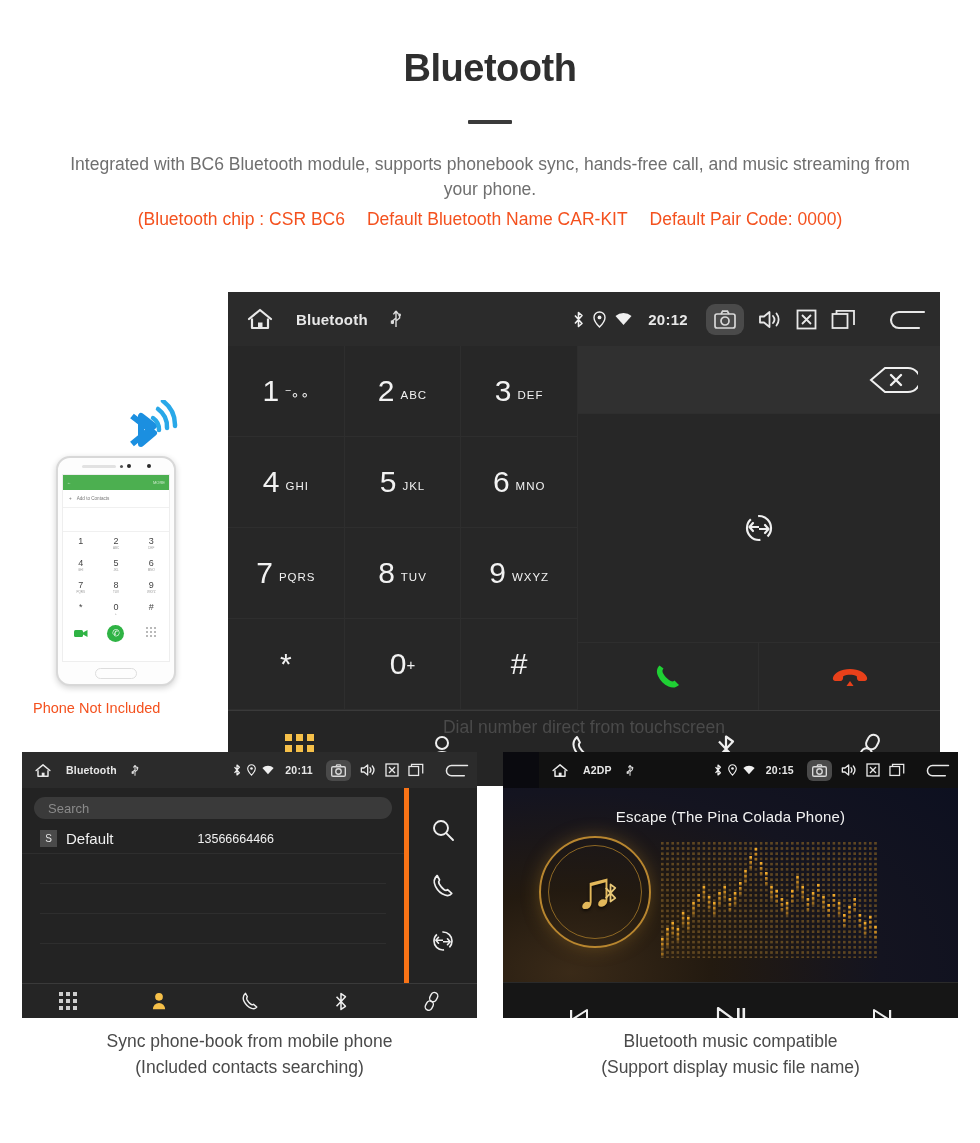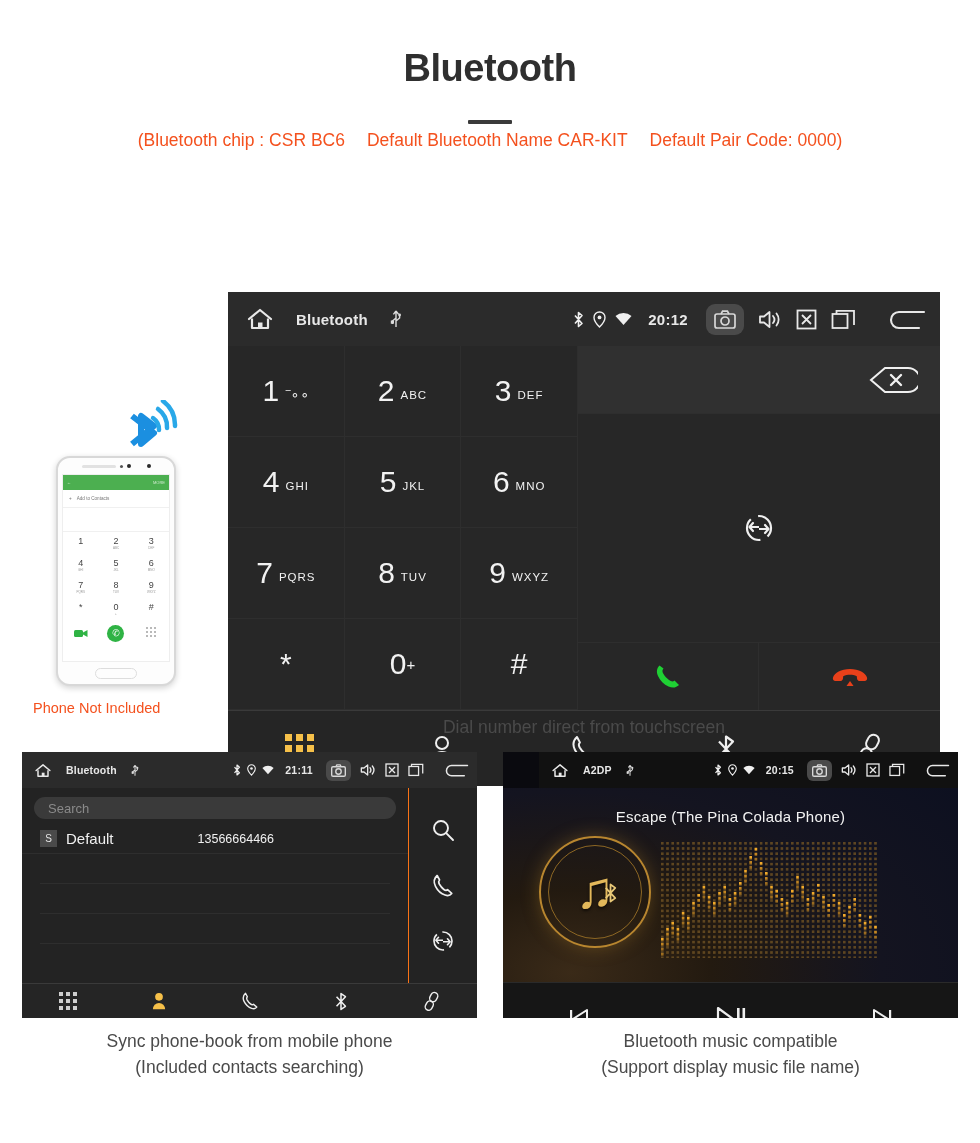--- a/index.html
+++ b/index.html
@@ -107,21 +107,21 @@
   .cap-left { position:absolute; left:22px; top:1028px; width:455px; }
   .cap-right { position:absolute; left:503px; top:1028px; width:455px; }
 
   
   .pb { position:absolute; left:22px; top:752px; width:455px; height:266px; background:#141414; }
   .mini-sb { height:36px; background:#2b2b2b; display:flex; align-items:center; padding:0 8px 0 12px; color:#e8e8e8; }
   .mini-sb .sb-title { font-size:10.5px; }
   .mini-sb .sb-clock { font-size:10.5px; }
   .mini-sb .cam-pill { border-radius:6px; padding:4px 5px; }
   .pb-body { display:flex; height:195px; }
-  .pb-list { flex:1 1 auto; background:#232323; border-right:1px solid #f97316; padding-top:9px; }
+  .pb-list { flex:1 1 auto; background:#232323; border-right:5px solid #f97316; padding-top:9px; }
   .pb-search {
     margin:0 12px; height:22px; border-radius:11px; background:#3a3a3a;
     display:flex; align-items:center; padding-left:14px; color:#8a8a8a; font-size:13px;
   }
   .pb-row { height:30px; display:flex; align-items:center; padding:0 18px; margin-top:5px; border-bottom:1px solid #2e2e2e; }
   .pb-badge { width:17px; height:17px; background:#4a4a4a; color:#e6e6e6; font-size:10px; display:flex; align-items:center; justify-content:center; margin-right:9px;}
   .pb-name { color:#f0f0f0; font-size:15px; flex:0 0 auto; }
   .pb-num { color:#f0f0f0; font-size:12.5px; margin-left:84px; }
   .pb-empty { height:30px; border-bottom:1px solid #2e2e2e; margin:0 18px; }
   .pb-side { width:68px; background:#232323; display:flex; flex-direction:column; align-items:center; justify-content:space-around; padding:14px 0; }
@@ -150,20 +150,21 @@
 
   .ic { display:inline-block; line-height:0; }
 </style>
 </head>
 <body>
 
 <div class="page">
 
   <div class="title">Bluetooth</div>
   <div class="rule"></div>
+  <div class="subtitle">Integrated with BC6 Bluetooth module, supports phonebook sync, hands-free call, and music streaming from your phone.</div>
   <div class="orange-line">
     <span>(Bluetooth chip : CSR BC6</span>
     <span>Default Bluetooth Name CAR-KIT</span>
     <span>Default Pair Code: 0000)</span>
   </div>
 
   <div class="phonewrap">
     <div class="bt-logo">
       <svg width="76" height="50" viewBox="0 0 76 50">
         <path d="M18 44 L40 26 L27 16 L27 44 L40 33 L18 16" fill="none" stroke="#1b8fe0" stroke-width="6" stroke-linejoin="round"></path>
@@ -511,21 +512,21 @@
                 <path d="M2 4.5 L9 12.5 L5.5 15.5 L5.5 1.5 L9 4.5 L2 12.5" fill="none" stroke="#efefef" stroke-width="1.8" stroke-linejoin="round"></path>
               </svg></span>
           <span class="ic"><svg width="9" height="12" viewBox="0 0 13 17">
                 <path d="M6.5 1 C3.4 1 1 3.4 1 6.4 C1 10.4 6.5 16 6.5 16 C6.5 16 12 10.4 12 6.4 C12 3.4 9.6 1 6.5 1z" fill="none" stroke="#efefef" stroke-width="1.6"></path>
                 <circle cx="6.5" cy="6.4" r="1.9" fill="#efefef"></circle>
               </svg></span>
           <span class="ic"><svg width="12" height="10" viewBox="0 0 17 14">
                 <path d="M0.5 4 A12 12 0 0 1 16.5 4 L8.5 13 z" fill="#efefef"></path>
               </svg></span>
         </div>
-        <span class="sb-clock">21:11</span>
+        <span class="sb-clock">20:11</span>
         <span class="cam-pill">
             <svg width="15" height="13" viewBox="0 0 22 19">
               <rect x="1" y="4" width="20" height="14" rx="2" fill="none" stroke="#d8d8d8" stroke-width="2"></rect>
               <path d="M7 4 L8.6 1.2 H13.4 L15 4" fill="none" stroke="#d8d8d8" stroke-width="2"></path>
               <circle cx="11" cy="11" r="4" fill="none" stroke="#d8d8d8" stroke-width="2"></circle>
             </svg>
           </span>
         <span class="ic"><svg width="16" height="14" viewBox="0 0 24 21">
               <path d="M2 7.5 H6 L11.5 3 V18 L6 13.5 H2 z" fill="none" stroke="#e8e8e8" stroke-width="2" stroke-linejoin="round"></path>
               <path d="M15 7 a5.5 5.5 0 0 1 0 7" fill="none" stroke="#e8e8e8" stroke-width="2" stroke-linecap="round"></path>

